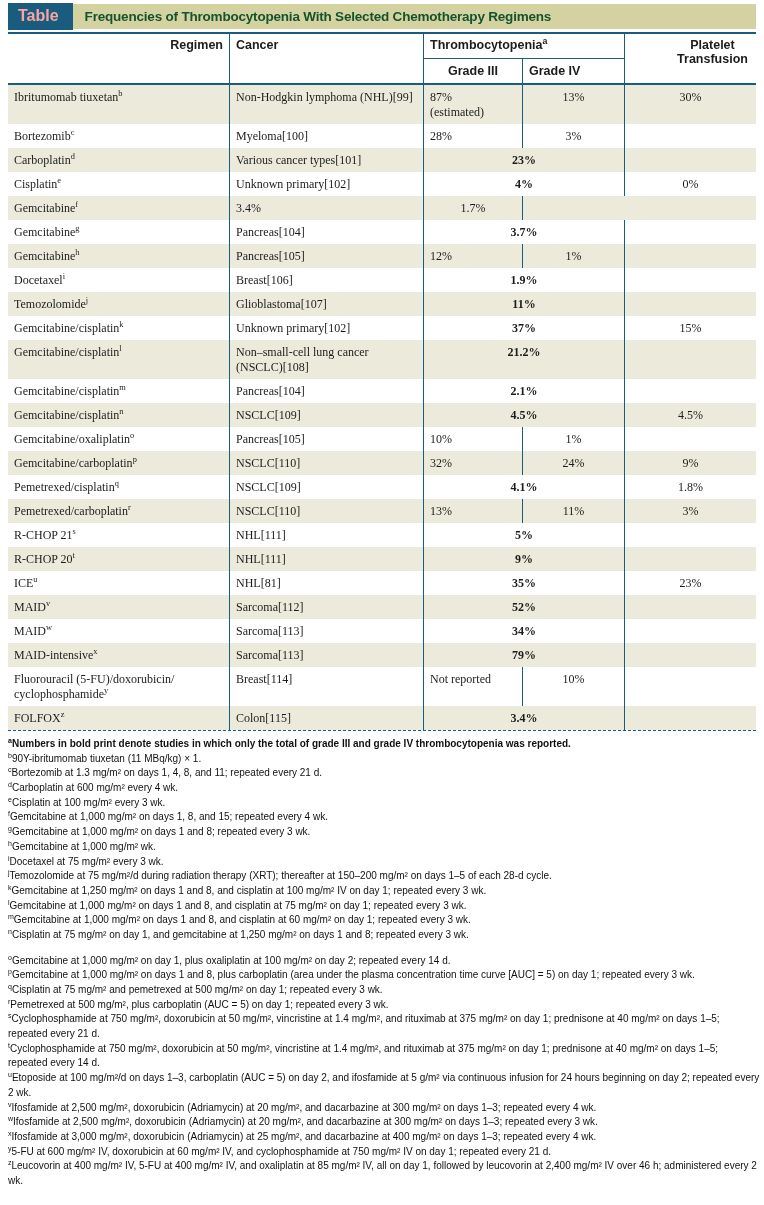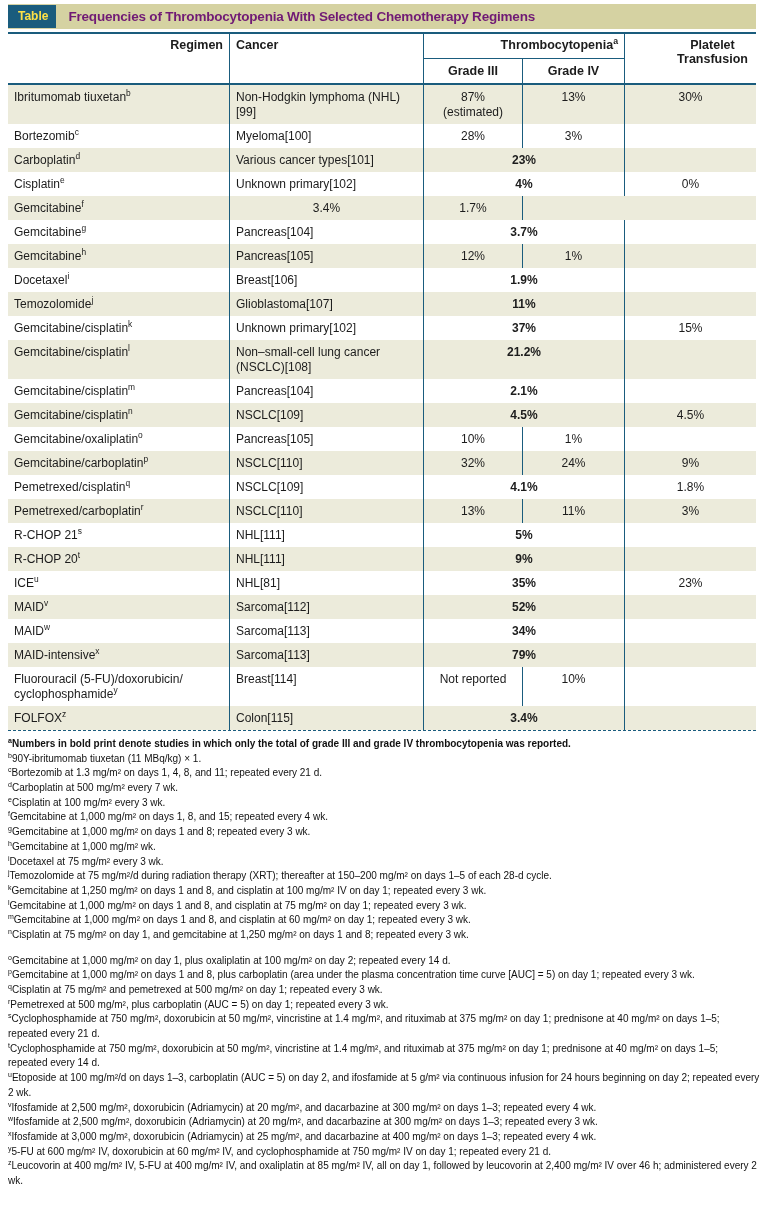--- a/index.html
+++ b/index.html
@@ -2,44 +2,44 @@
 <html><head>
 <meta charset="utf-8">
 <style>
   * { margin:0; padding:0; box-sizing:border-box; }
   html,body { background:#fff; width:764px; }
   body { font-family:"Liberation Sans", sans-serif; color:#1c1c1c; }
   .page { width:764px; padding:4px 8px 10px 8px; }
 
   
   .titlebar { width:748px; height:25px; background:#d5d2a2; display:flex; align-items:center; }
-  .badge { background:#1a5c7d; color:#fde047; font-weight:bold; font-size:12px; padding:4px 8px 5px 10px; margin-right:12px; }
-  .titletext { color:#701a75; font-weight:bold; font-size:13.5px; letter-spacing:-0.2px; }
+  .badge { background:#1a5c7d; color:#fca5a5; font-weight:bold; font-size:16px; padding:4px 14px 5px 10px; margin-right:12px; }
+  .titletext { color:#14532d; font-weight:bold; font-size:13.5px; letter-spacing:-0.2px; }
   .bar-rule { width:748px; height:2px; background:#1a5c7d; margin-top:3px; }
 
   
   .thead { width:748px; display:grid; grid-template-columns:222px 194px 99px 102px 131px;
            grid-template-rows:25px 24px; border-bottom:2px solid #1a5c7d; font-weight:bold; font-size:12.5px; }
   .th { padding:4px 6px 0 6px; }
   .th-regimen { grid-row:1 / span 2; border-right:1.5px solid #1a5c7d;text-align:right; }
   .th-cancer  { grid-row:1 / span 2; border-right:1.5px solid #1a5c7d; }
-  .th-thromb  { grid-column:3 / span 2; text-align:right; border-right:1.5px solid #1a5c7d; border-bottom:1.5px solid #1a5c7d; }
+  .th-thromb  { grid-column:3 / span 2; text-align:left; border-right:1.5px solid #1a5c7d; border-bottom:1.5px solid #1a5c7d; }
   .th-platelet{ grid-row:1 / span 2; text-align:center;margin-left:44px; }
   .th-g3 { grid-row:2; grid-column:3; text-align:center; border-right:1.5px solid #1a5c7d; padding-top:5px; }
-  .th-g4 { grid-row:2; grid-column:4; text-align:center; border-right:1.5px solid #1a5c7d; padding-top:5px; }
+  .th-g4 { grid-row:2; grid-column:4; border-right:1.5px solid #1a5c7d; padding-top:5px; }
   sup { font-size:70%; line-height:0; }
 
   
-  .tbody { width:748px; border-bottom:1.6px dashed #1a5c7d; }
+  .tbody { width:748px; border-bottom:1.6px dashed #1a5c7d;font-family:Liberation Serif, serif; }
   .row { display:grid; grid-template-columns:222px 194px 99px 102px 131px; font-size:12px; }
   .row.alt { background:#ecebdb; }
   .cell { padding:4.5px 6px; line-height:15px; min-height:24px; }
   .c-regimen { border-right:1.5px solid #1a5c7d; overflow-wrap:break-word; }
   .c-cancer  { border-right:1.5px solid #1a5c7d; }
-  .c-g3 { text-align:center; border-right:1.5px solid #1a5c7d; white-space:pre-line; }
+  .c-g3 { text-align:left; border-right:1.5px solid #1a5c7d; white-space:pre-line; }
   .c-g4 { text-align:center; border-right:1.5px solid #1a5c7d; }
   .c-span { grid-column:3 / span 2; text-align:center; font-weight:bold; border-right:1.5px solid #1a5c7d; }
   .c-platelet { text-align:center; }
 
   
   .footnotes { width:752px; margin-top:6px; font-size:10px; line-height:1.47; color:#111; }
   .fn { }
   .fn.bold { font-weight:bold; }
   .fn.gap { margin-top:11px; }
 </style>
@@ -221,21 +221,21 @@
         <div class="cell c-cancer">Colon[115]</div>
         <div class="cell c-span">3.4%</div>
         <div class="cell c-platelet"></div>
       </div>
     </div>
 
   <div class="footnotes">
       <div class="fn bold"><sup>a</sup><span>Numbers in bold print denote studies in which only the total of grade III and grade IV thrombocytopenia was reported.</span></div>
       <div class="fn"><sup>b</sup><span>90Y-ibritumomab tiuxetan (11 MBq/kg) × 1.</span></div>
       <div class="fn"><sup>c</sup><span>Bortezomib at 1.3 mg/m² on days 1, 4, 8, and 11; repeated every 21 d.</span></div>
-      <div class="fn"><sup>d</sup><span>Carboplatin at 500 mg/m² every 7 wk.</span></div>
+      <div class="fn"><sup>d</sup><span>Carboplatin at 600 mg/m² every 4 wk.</span></div>
       <div class="fn"><sup>e</sup><span>Cisplatin at 100 mg/m² every 3 wk.</span></div>
       <div class="fn"><sup>f</sup><span>Gemcitabine at 1,000 mg/m² on days 1, 8, and 15; repeated every 4 wk.</span></div>
       <div class="fn"><sup>g</sup><span>Gemcitabine at 1,000 mg/m² on days 1 and 8; repeated every 3 wk.</span></div>
       <div class="fn"><sup>h</sup><span>Gemcitabine at 1,000 mg/m² wk.</span></div>
       <div class="fn"><sup>i</sup><span>Docetaxel at 75 mg/m² every 3 wk.</span></div>
       <div class="fn"><sup>j</sup><span>Temozolomide at 75 mg/m²/d during radiation therapy (XRT); thereafter at 150–200 mg/m² on days 1–5 of each 28-d cycle.</span></div>
       <div class="fn"><sup>k</sup><span>Gemcitabine at 1,250 mg/m² on days 1 and 8, and cisplatin at 100 mg/m² IV on day 1; repeated every 3 wk.</span></div>
       <div class="fn"><sup>l</sup><span>Gemcitabine at 1,000 mg/m² on days 1 and 8, and cisplatin at 75 mg/m² on day 1; repeated every 3 wk.</span></div>
       <div class="fn"><sup>m</sup><span>Gemcitabine at 1,000 mg/m² on days 1 and 8, and cisplatin at 60 mg/m² on day 1; repeated every 3 wk.</span></div>
       <div class="fn"><sup>n</sup><span>Cisplatin at 75 mg/m² on day 1, and gemcitabine at 1,250 mg/m² on days 1 and 8; repeated every 3 wk.</span></div>

